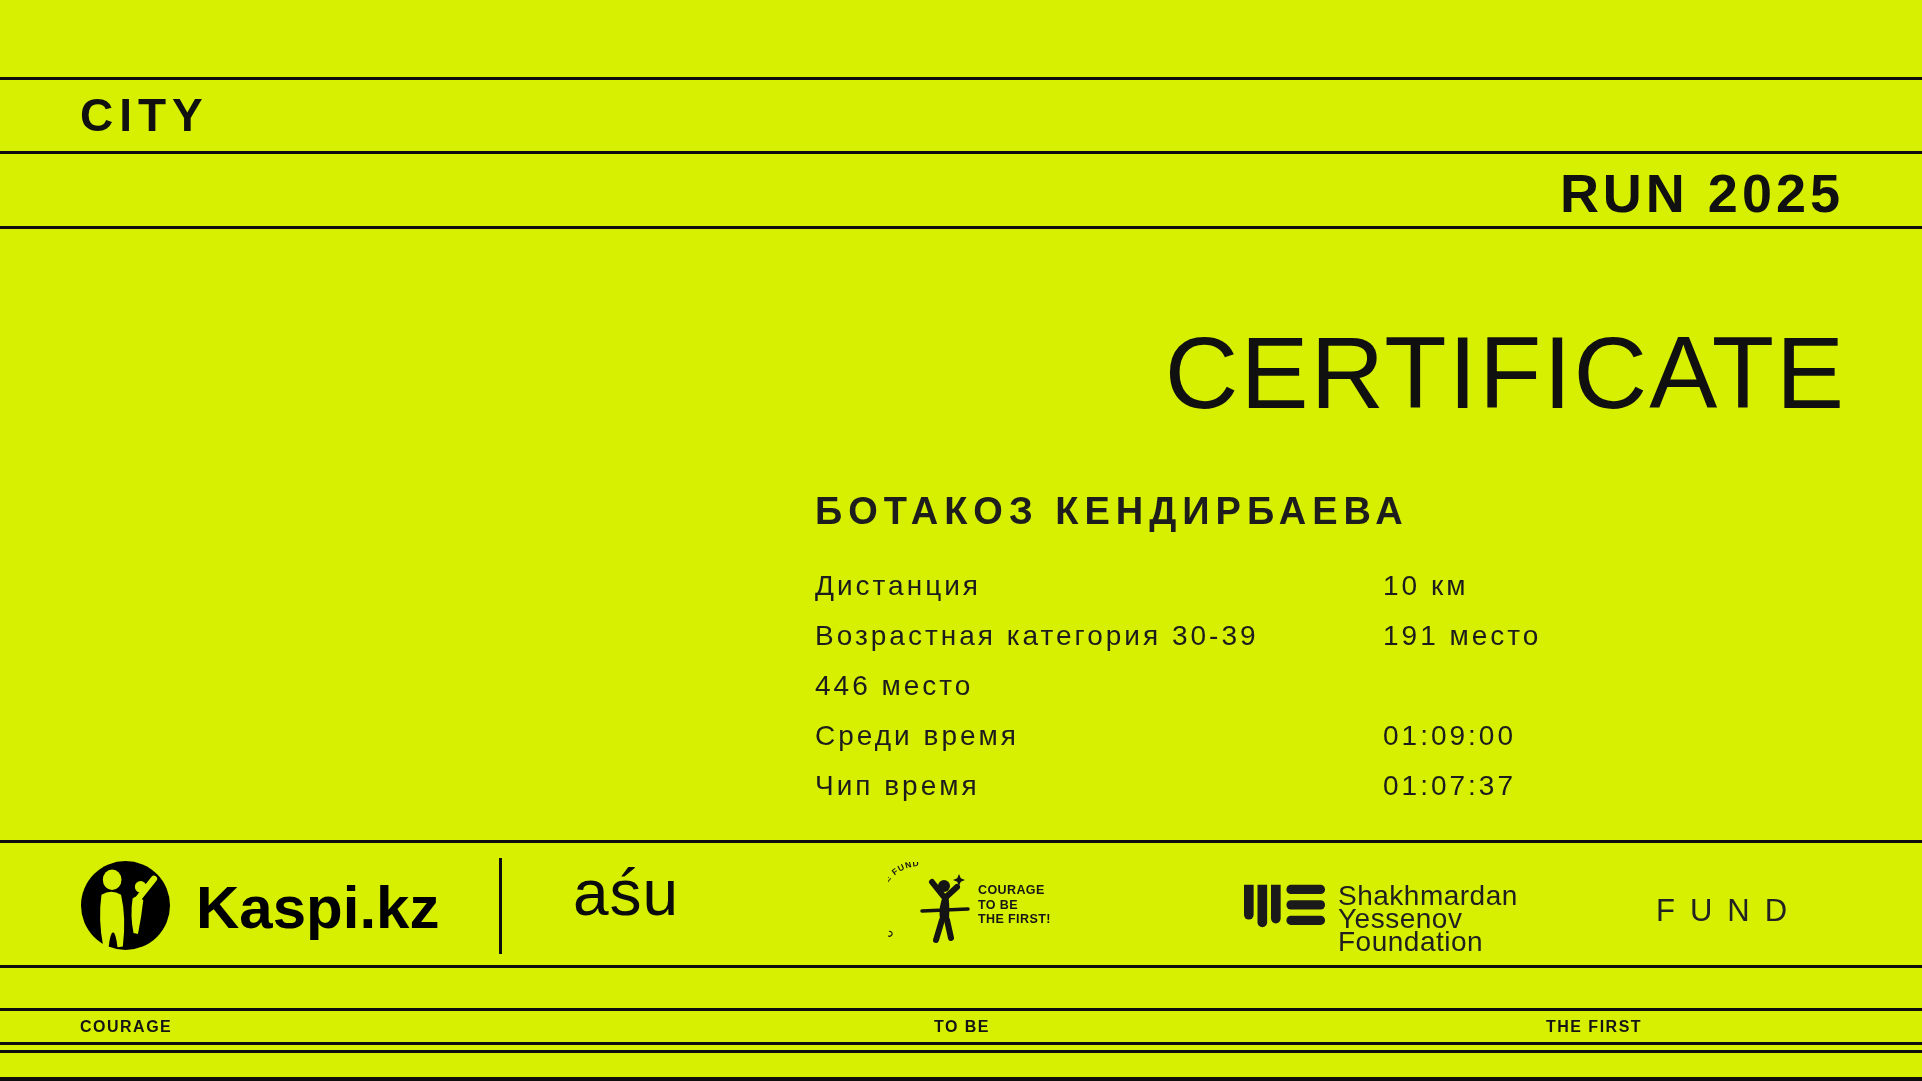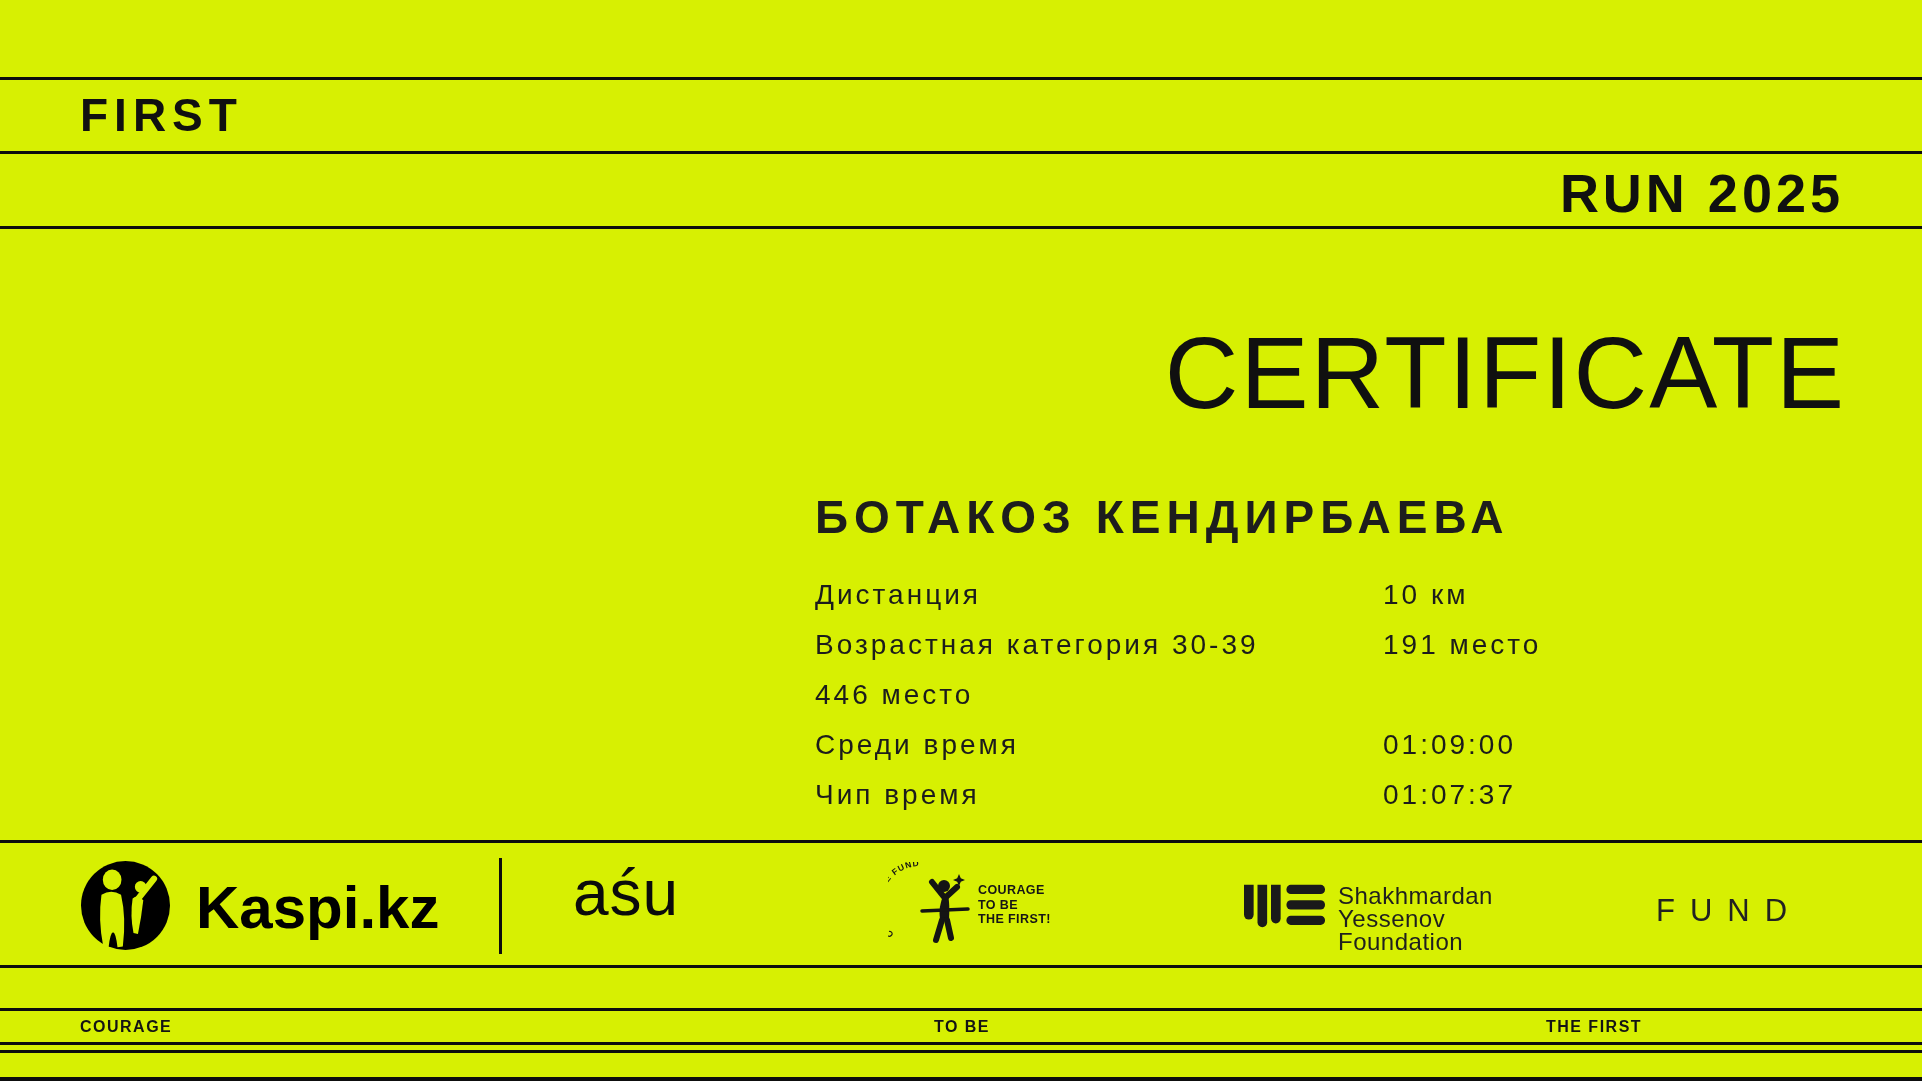--- a/index.html
+++ b/index.html
@@ -9,51 +9,51 @@
     font-family:"Liberation Sans", sans-serif;
     color:#141414;
   }
   .abs{position:absolute;}
   .hline{position:absolute;left:0;width:1922px;background:#0d0d0d;}
   
   .city{top:88px;left:80px;font-size:46px;font-weight:700;letter-spacing:6px;color:#101010;}
   .run{top:162px;right:78px;font-size:54px;font-weight:700;letter-spacing:4px;color:#101010;}
   .certificate{top:322px;right:76px;font-size:102px;font-weight:500;letter-spacing:2px;color:#101010;line-height:1;}
   
-  .name{top:490px;left:815px;font-size:46px;font-weight:700;letter-spacing:6px;color:#1d1d1d;}
+  .name{top:490px;left:815px;font-size:38px;font-weight:700;letter-spacing:6px;color:#1d1d1d;}
   
   .results{top:570px;left:815px;width:800px;}
-  .row{display:flex;height:50px;align-items:center;font-size:28px;letter-spacing:3px;color:#1c1c1c;}
+  .row{display:flex;height:50px;font-size:28px;letter-spacing:3px;color:#1c1c1c;}
   .row .lbl{width:568px;}
   .row .val{width:230px;}
   
   .kaspi{top:861px;left:81px;display:flex;align-items:center;}
   .kaspi-text{font-size:60px;font-weight:700;color:#000;margin-left:26px;letter-spacing:0px;}
   .vdiv{top:858px;left:499px;width:2.5px;height:96px;background:#0d0d0d;position:absolute;}
   .asu{top:856px;left:573px;font-size:64px;font-weight:400;color:#0b0b0b;letter-spacing:1px;}
   .fund{top:862px;left:888px;display:flex;align-items:center;}
   .fund-lines{margin-left:6px;font-size:12.5px;line-height:14.5px;font-weight:600;letter-spacing:.4px;color:#161616;}
   .yessenov{top:884px;left:1244px;display:flex;align-items:flex-start;}
-  .we-text{margin-left:13px;font-size:24px;line-height:23px;font-weight:400;color:#1f1f1f;letter-spacing:.5px;}
+  .we-text{margin-left:13px;font-size:28px;line-height:23px;font-weight:400;color:#1f1f1f;letter-spacing:.5px;}
   .krida{top:893px;left:1656px;font-size:31px;font-weight:400;letter-spacing:15px;color:#222;}
   
   .bottomrow{top:1018px;left:0;width:1922px;display:flex;align-items:center;position:absolute;font-size:16px;font-weight:600;letter-spacing:1.5px;color:#141414;}
   .bottomrow .bl{margin-left:80px;width:500px;}
   .bottomrow .bc{flex:1;text-align:center;}
   .bottomrow .br{width:500px;text-align:center;margin-right:78px;}
   .bottombar{position:absolute;left:0;bottom:0;width:1922px;height:4px;background:#0d0d0d;}
 </style>
 </head>
 <body>
 
 <div class="hline" style="top:77px;height:3px;"></div>
 <div class="hline" style="top:151px;height:3px;"></div>
 <div class="hline" style="top:226px;height:3px;"></div>
 
-<div class="abs city">FIRST</div>
+<div class="abs city">CITY</div>
 <div class="abs run">RUN 2025</div>
 
 <div class="abs certificate">CERTIFICATE</div>
 
 <div class="abs name">БОТАКОЗ КЕНДИРБАЕВА</div>
 
 <div class="abs results">
   <div class="row">
     <div class="lbl">Дистанция</div>
     <div class="val">10 км</div>

